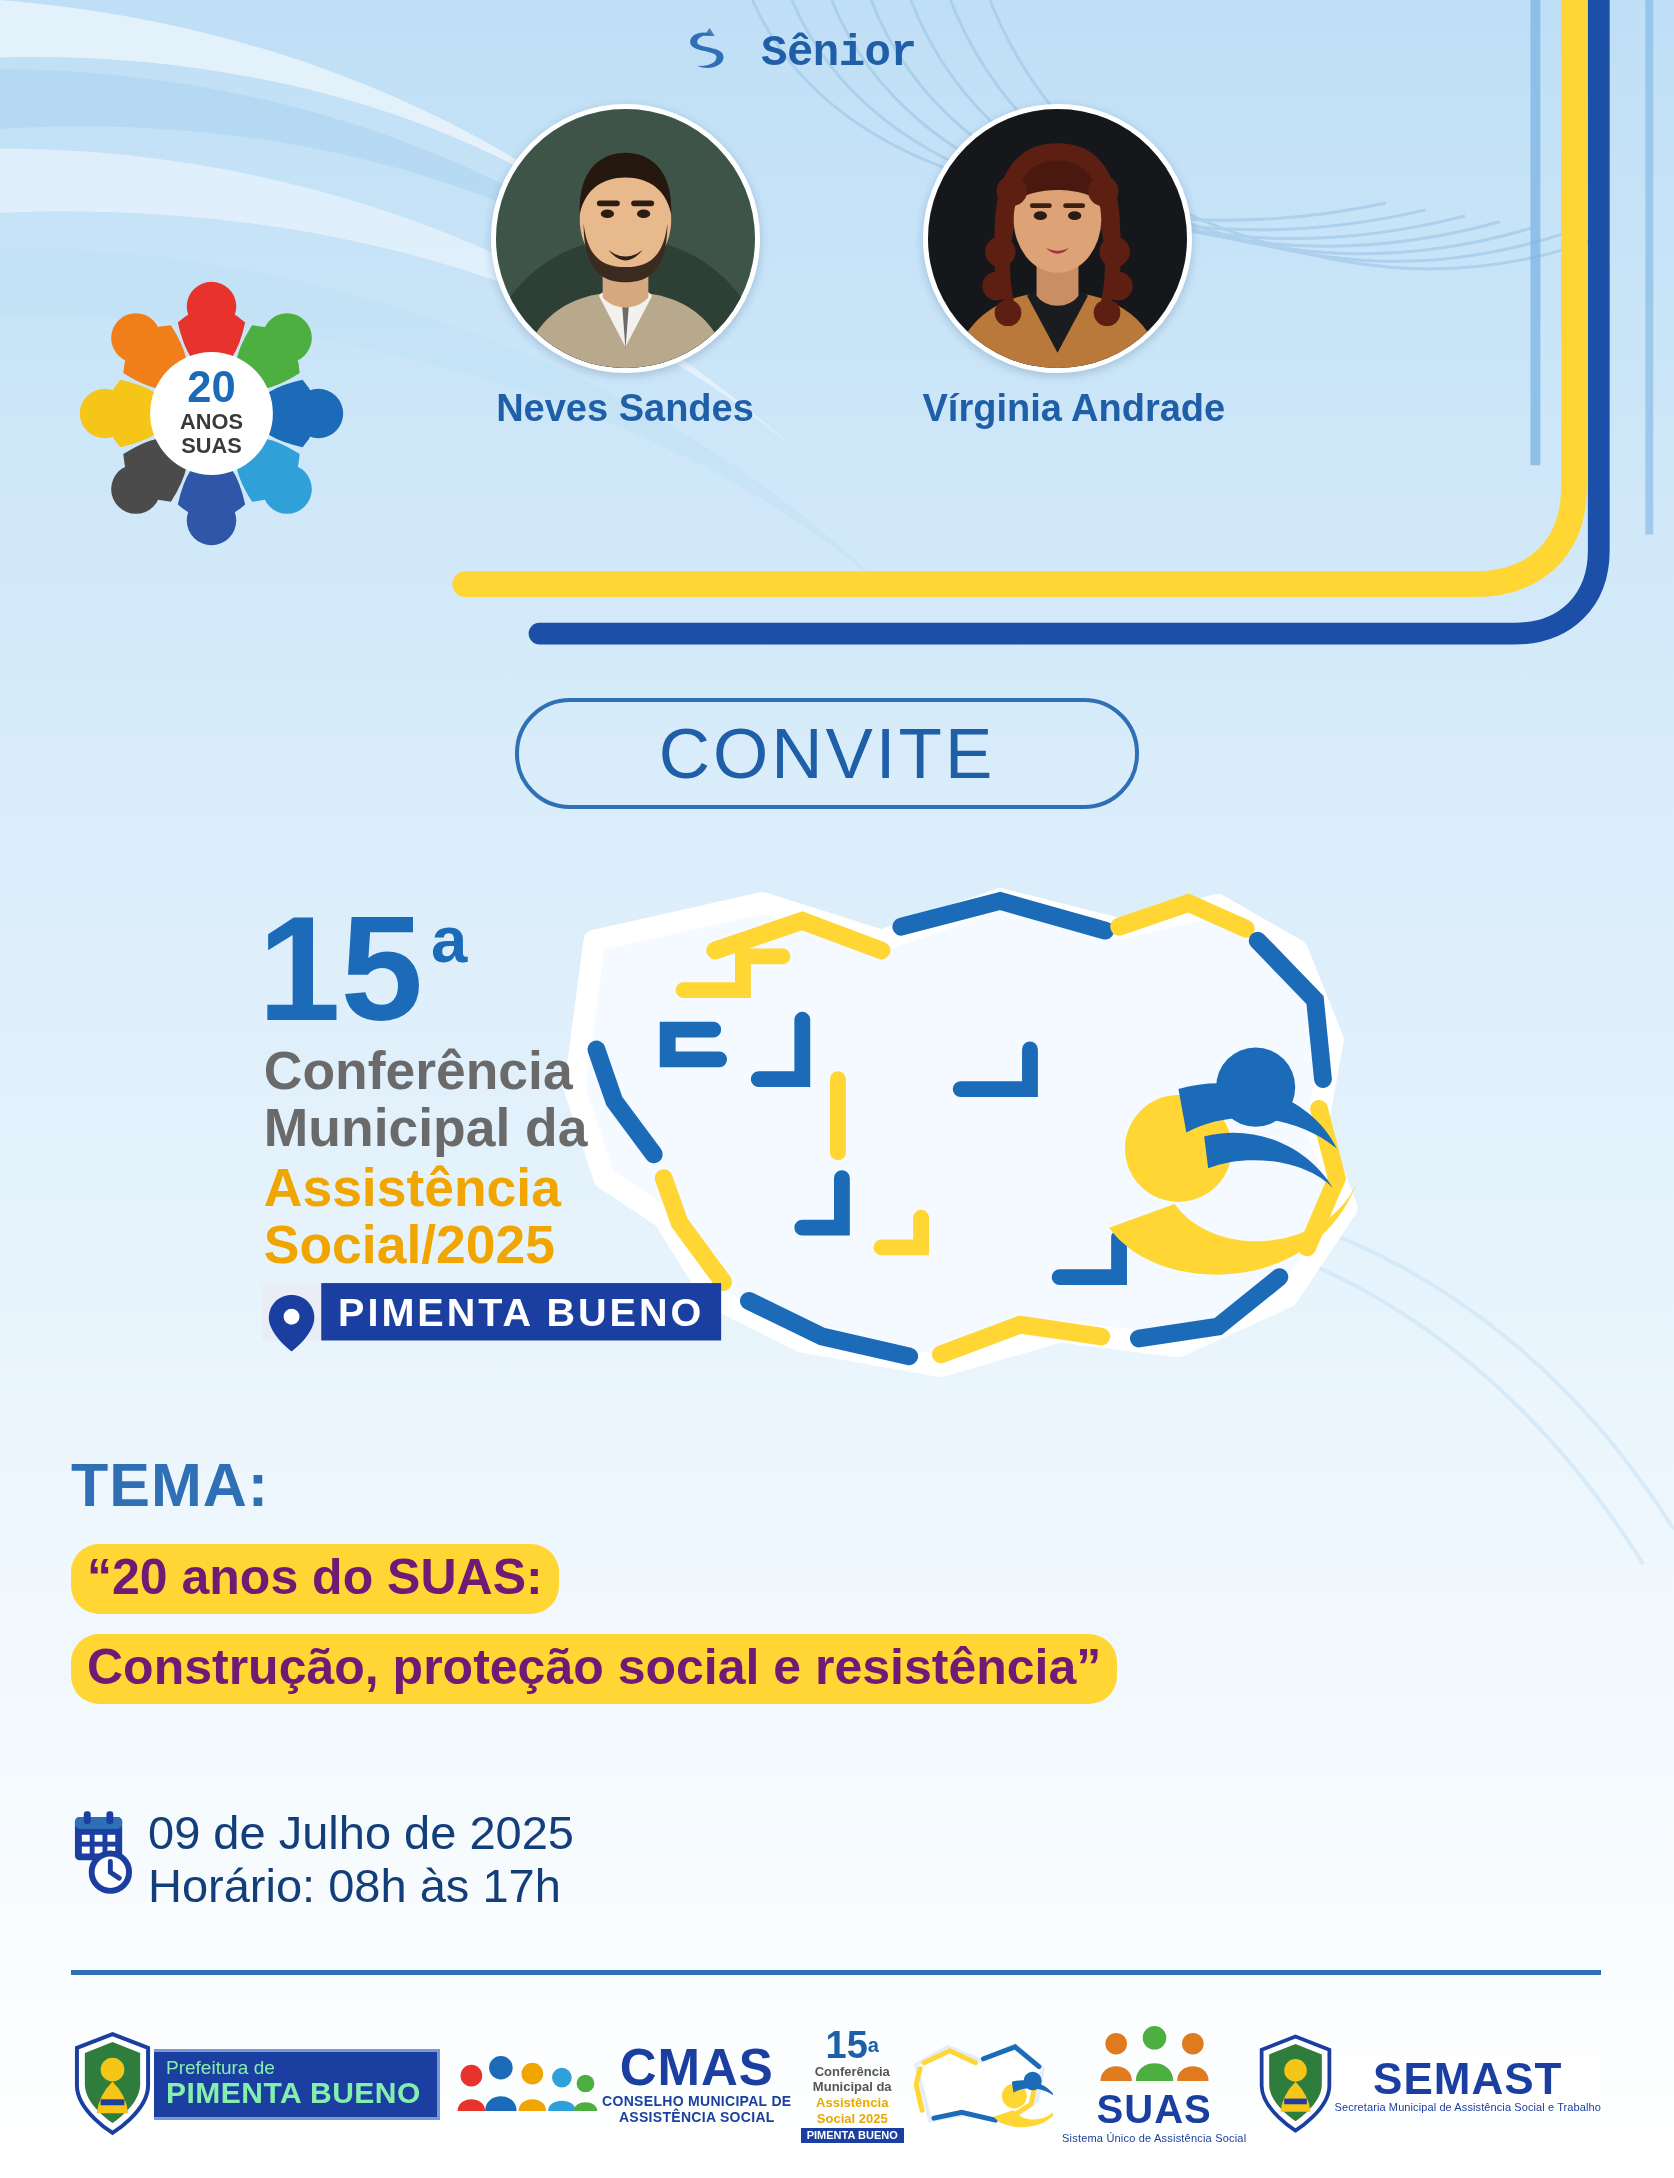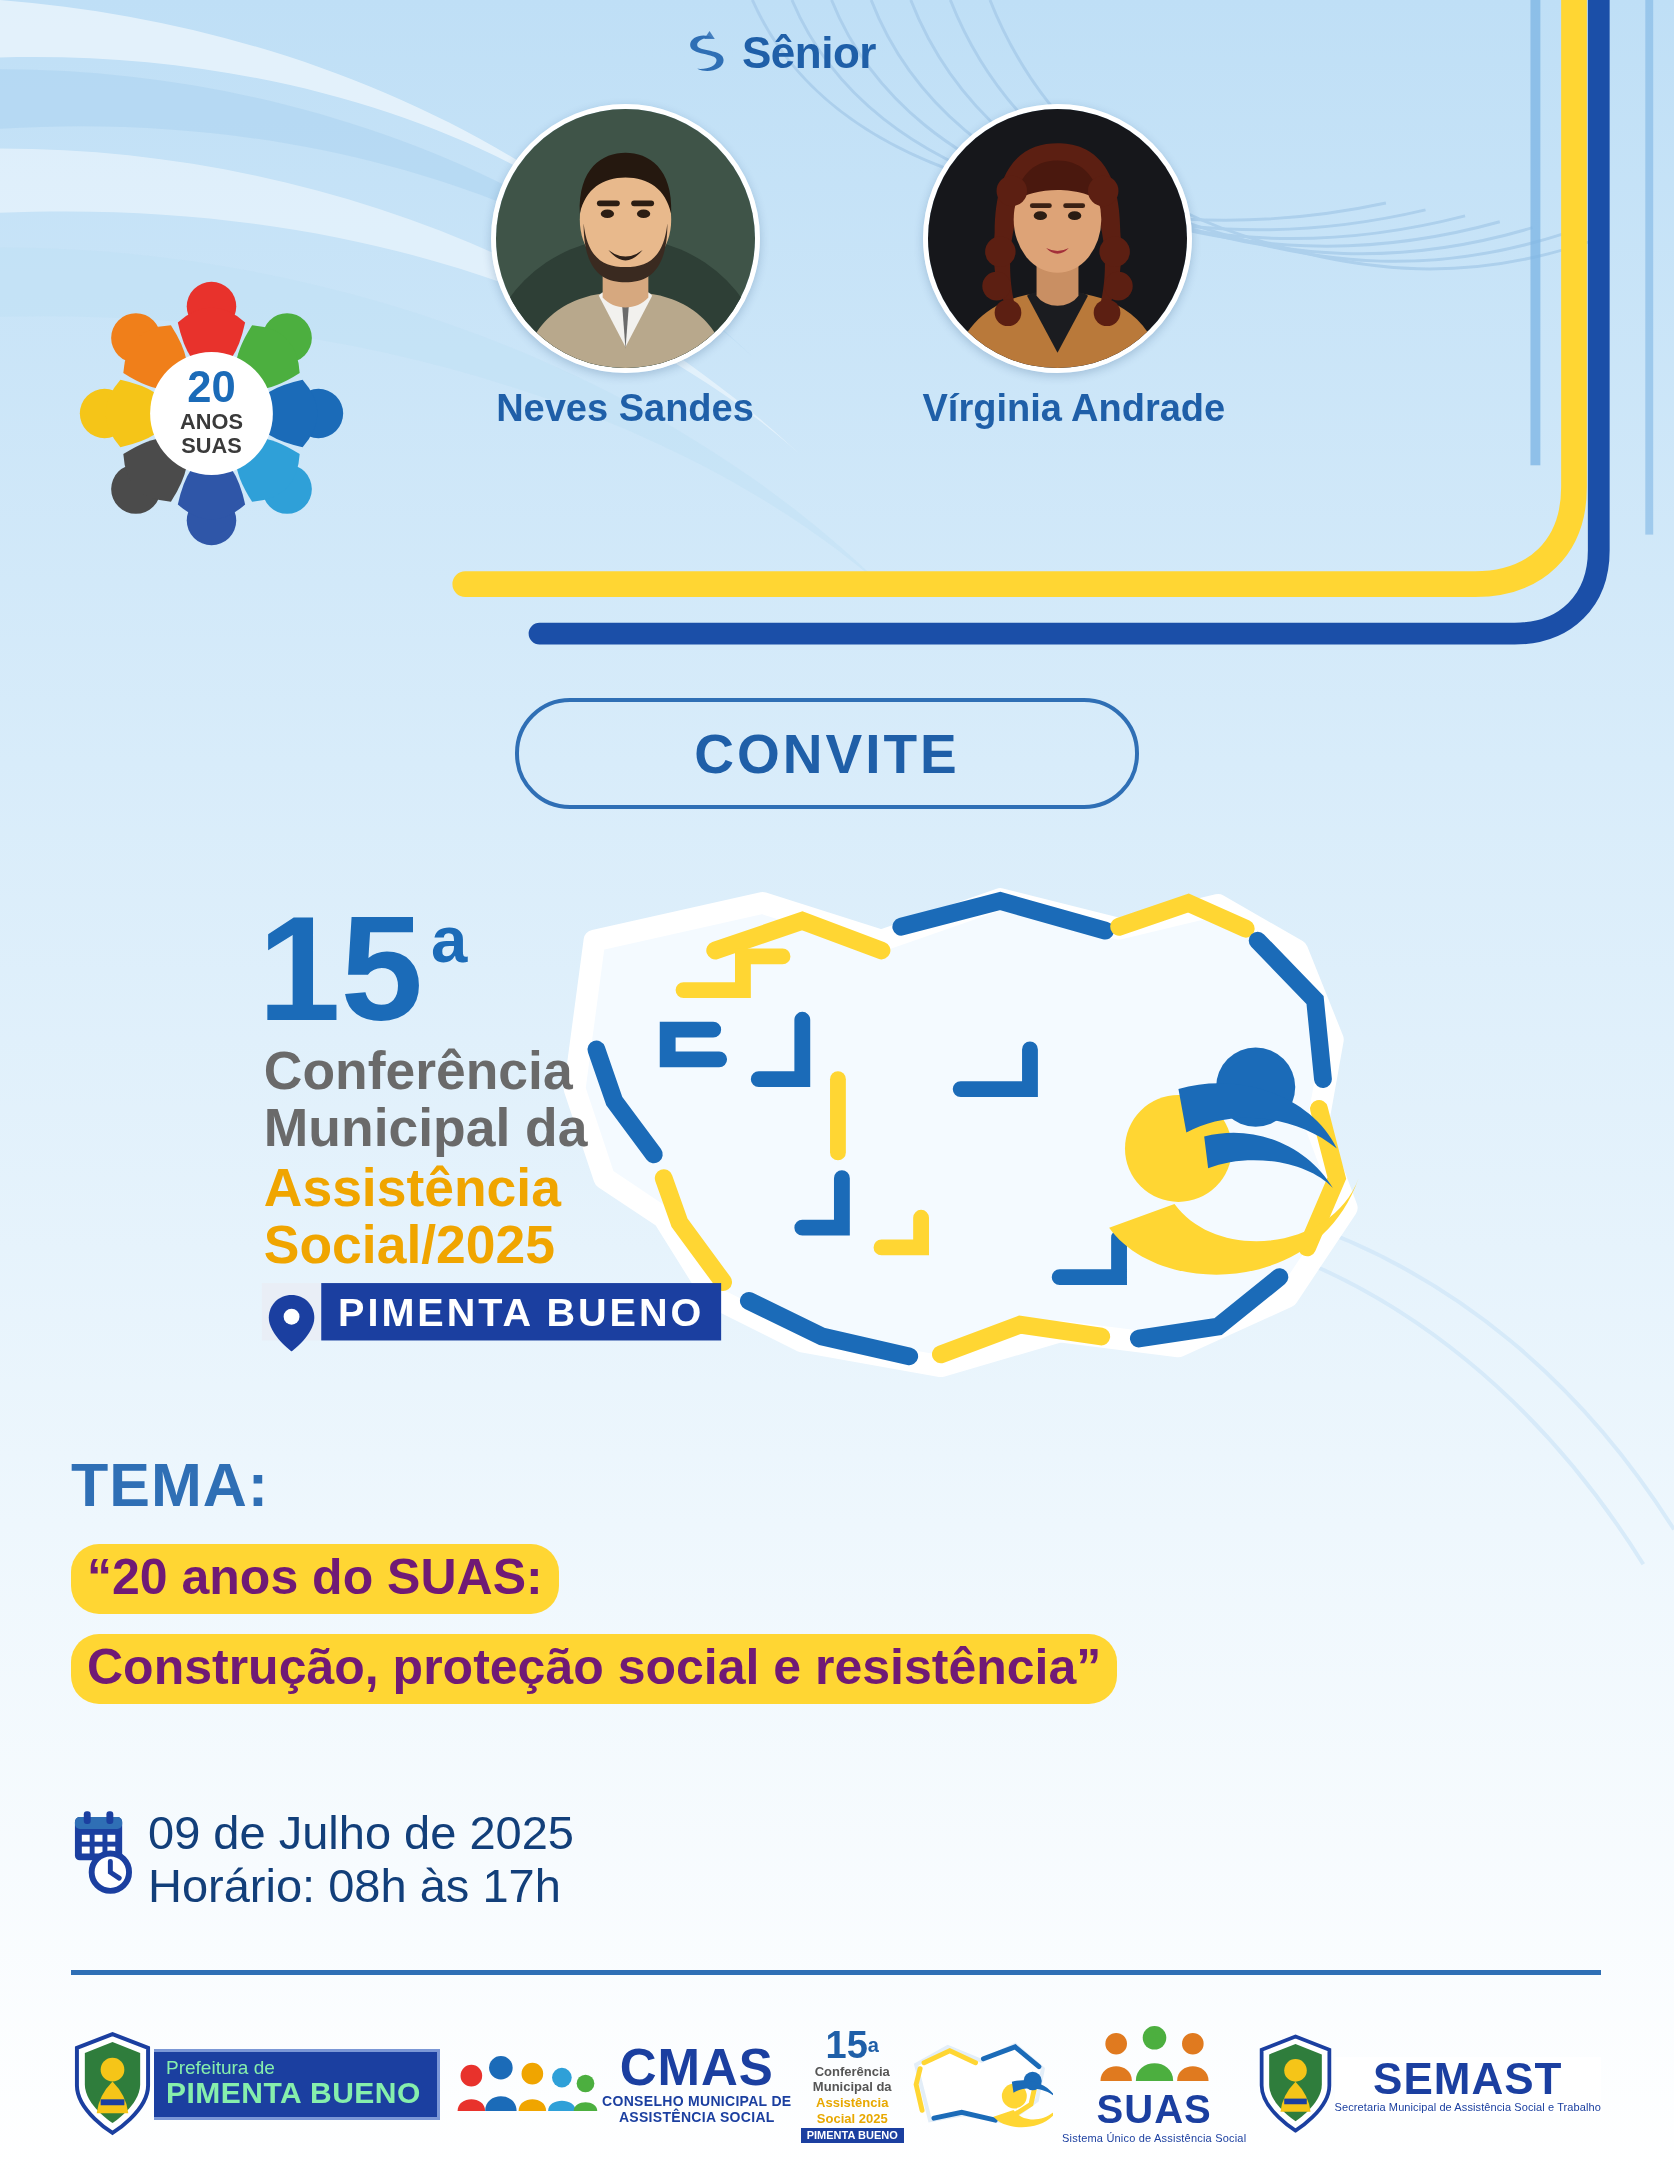--- a/index.html
+++ b/index.html
@@ -17,22 +17,23 @@
     overflow: hidden;
   }
 
   
   .bg-svg { position: absolute; inset: 0; width: 100%; height: 100%; }
 
   
   .senior-logo {
     position: absolute;
     left: 683px; top: 28px;
-    display: flex; align-items: center; gap: 6px;
+    display: flex; gap: 25px;
     z-index: 6;
+    font-family: Liberation Mono, monospace;
   }
   .senior-mark { width: 53px; height: 44px; }
   .senior-text {
     font-size: 44px; font-weight: bold; color: #1f5fa8;
     letter-spacing: -0.5px;
   }
 
   .speakers {
     position: absolute;
     left: 450px; top: 104px;
@@ -66,21 +67,21 @@
   .convite {
     position: absolute;
     left: 515px; top: 698px;
     width: 624px; height: 111px;
     border: 4px solid #2f6fb5;
     border-radius: 55px;
     display: flex; align-items: center; justify-content: center;
     z-index: 6;
   }
   .convite span {
-    font-size: 55px; font-weight: bold; letter-spacing: 3px;
+    font-size: 71px; font-weight: normal; letter-spacing: 3px;
     color: #1f5fa8;
   }
 
   
   .conf-logo {
     position: absolute; left: 248px; top: 881px;
     width: 1168px; height: 525px; z-index: 5;
   }
 
   

